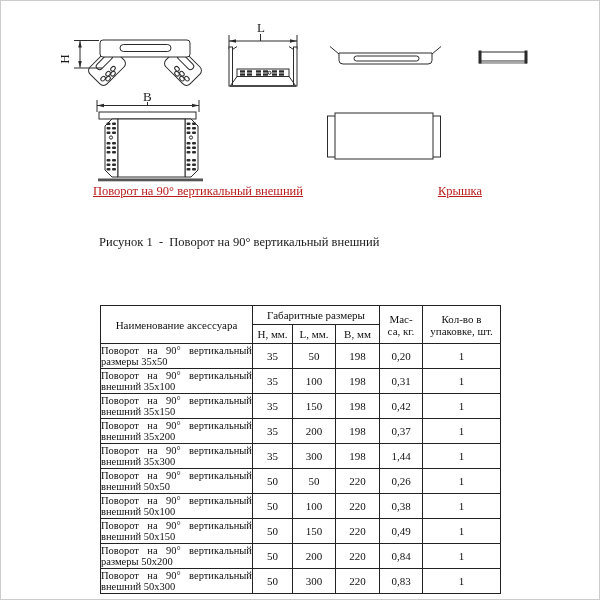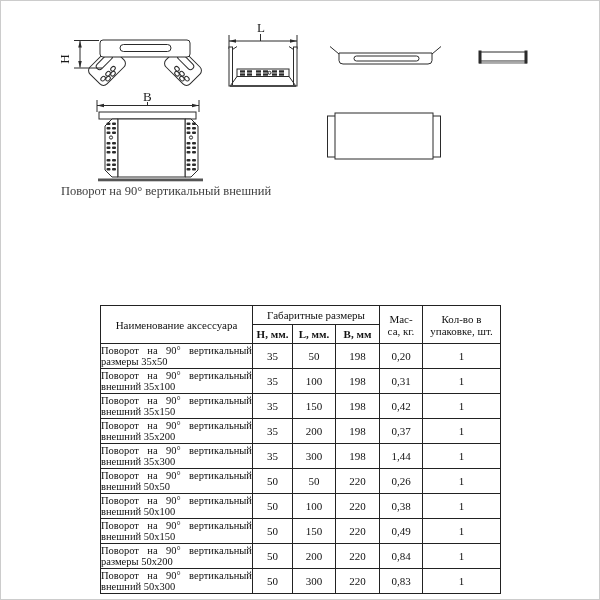--- a/index.html
+++ b/index.html
@@ -2,32 +2,32 @@
 <html><head>
 <meta charset="utf-8">
 <style>
   html,body{margin:0;padding:0;background:#fff;}
   .page{
     position:relative;width:600px;height:600px;background:#ffffff;
     font-family:"Liberation Serif",serif;color:#1a1a1a;
     border:1px solid #cccccc;box-sizing:border-box;overflow:hidden;
   }
   .drawings{position:absolute;left:0;top:0;}
-  .cap{position:absolute;font-size:12.5px;text-align:left;color:#404040;}
+  .cap{position:absolute;font-size:12.5px;text-align:right;color:#b91c1c;text-decoration:underline;}
   .cap-left{left:60px;top:183px;width:242px;}
   .cap-right{left:381px;top:183px;width:100px;}
   .figcap{position:absolute;left:98px;top:234px;font-size:12.5px;white-space:pre-wrap;color:#1a1a1a;}
   table.dims{
     position:absolute;left:99px;top:304px;width:400px;
     border-collapse:collapse;table-layout:fixed;font-size:11px;color:#111;
   }
   table.dims th,table.dims td{border:1px solid #222;padding:0;font-weight:normal;}
   table.dims th{font-size:11px;line-height:12px;text-align:center;vertical-align:middle;}
   table.dims thead tr.h1 th{height:18px;}
-  table.dims thead tr.h2 th{height:18px;font-weight:bold;}
+  table.dims thead tr.h2 th{height:18px;}
   table.dims tbody td{height:24px;text-align:center;vertical-align:middle;}
   td.name{padding:1px 4px 1px 4px;font-size:10.5px;line-height:11.5px;text-align:left;margin-top:8px;}
   .n1{display:block;text-align:justify;text-align-last:justify;white-space:nowrap;overflow:hidden;}
   .n2{display:block;text-align:left;}
   .mline{display:block;}
   svg .ln{stroke:#2b2b2b;stroke-width:1;fill:none;}
   svg .wh{fill:#ffffff;stroke:#2b2b2b;stroke-width:1;}
   svg .dk{fill:#2b2b2b;stroke:none;}
   svg text{font-family:"Liberation Serif",serif;font-size:13px;fill:#1a1a1a;}
 </style>
@@ -154,20 +154,22 @@
     </g>
 
     <g>
       <rect x="326.5" y="115" width="9" height="41" class="wh"></rect>
       <rect x="430.5" y="115" width="9" height="41" class="wh"></rect>
       <rect x="334" y="112" width="98" height="46" class="wh"></rect>
     </g>
   </svg>
 
   <div class="cap cap-left">Поворот на 90° вертикальный внешний</div>
+  <div class="cap cap-right">Крышка</div>
+  <div class="figcap">Рисунок 1  -  Поворот на 90° вертикальный внешний</div>
 
   <table class="dims">
     <colgroup>
       <col style="width:152px">
         <col style="width:40px">
         <col style="width:43px">
       <col style="width:44px">
         <col style="width:43px">
         <col style="width:78px">
     </colgroup>

